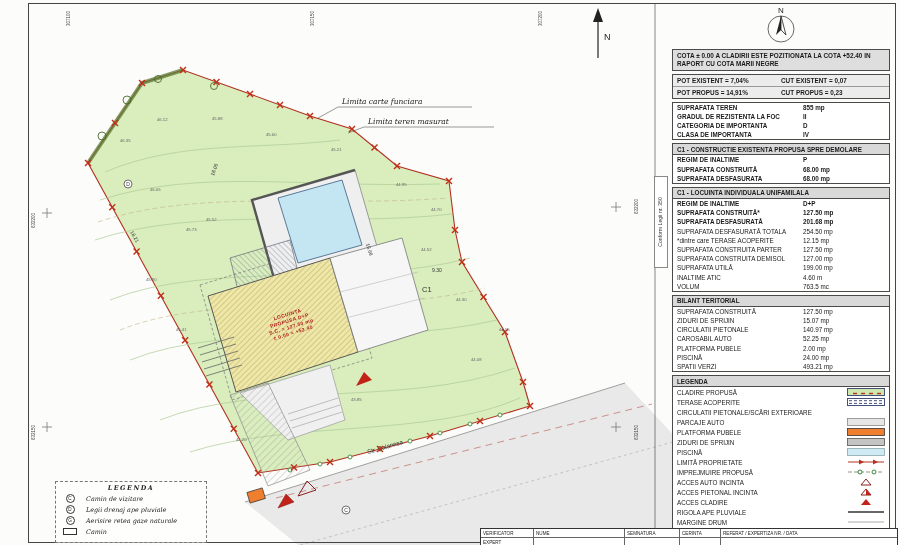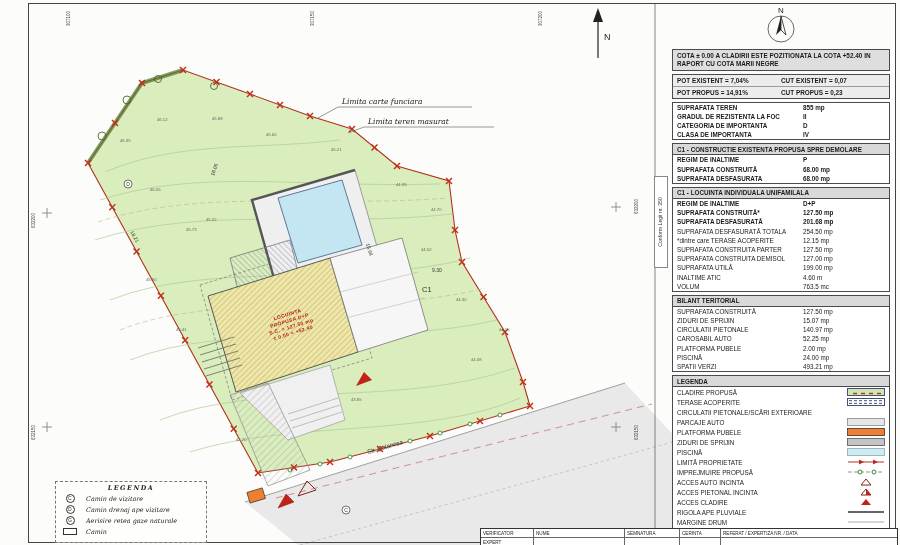--- a/index.html
+++ b/index.html
@@ -558,21 +558,21 @@
         <div class="lb-item">
           <span class="lb-sym">
             <span class="lb-circle">C</span>
           </span>
           <span>Camin de vizitare</span>
         </div>
         <div class="lb-item">
           <span class="lb-sym">
             <span class="lb-circle">D</span>
           </span>
-          <span>Camin drenaj ape vizitare</span>
+          <span>Legii drenaj ape pluviale</span>
         </div>
         <div class="lb-item">
           <span class="lb-sym">
             <span class="lb-circle">G</span>
           </span>
           <span>Aerisire retea gaze naturale</span>
         </div>
         <div class="lb-item">
           <span class="lb-sym">
             <span class="lb-rect"></span>

